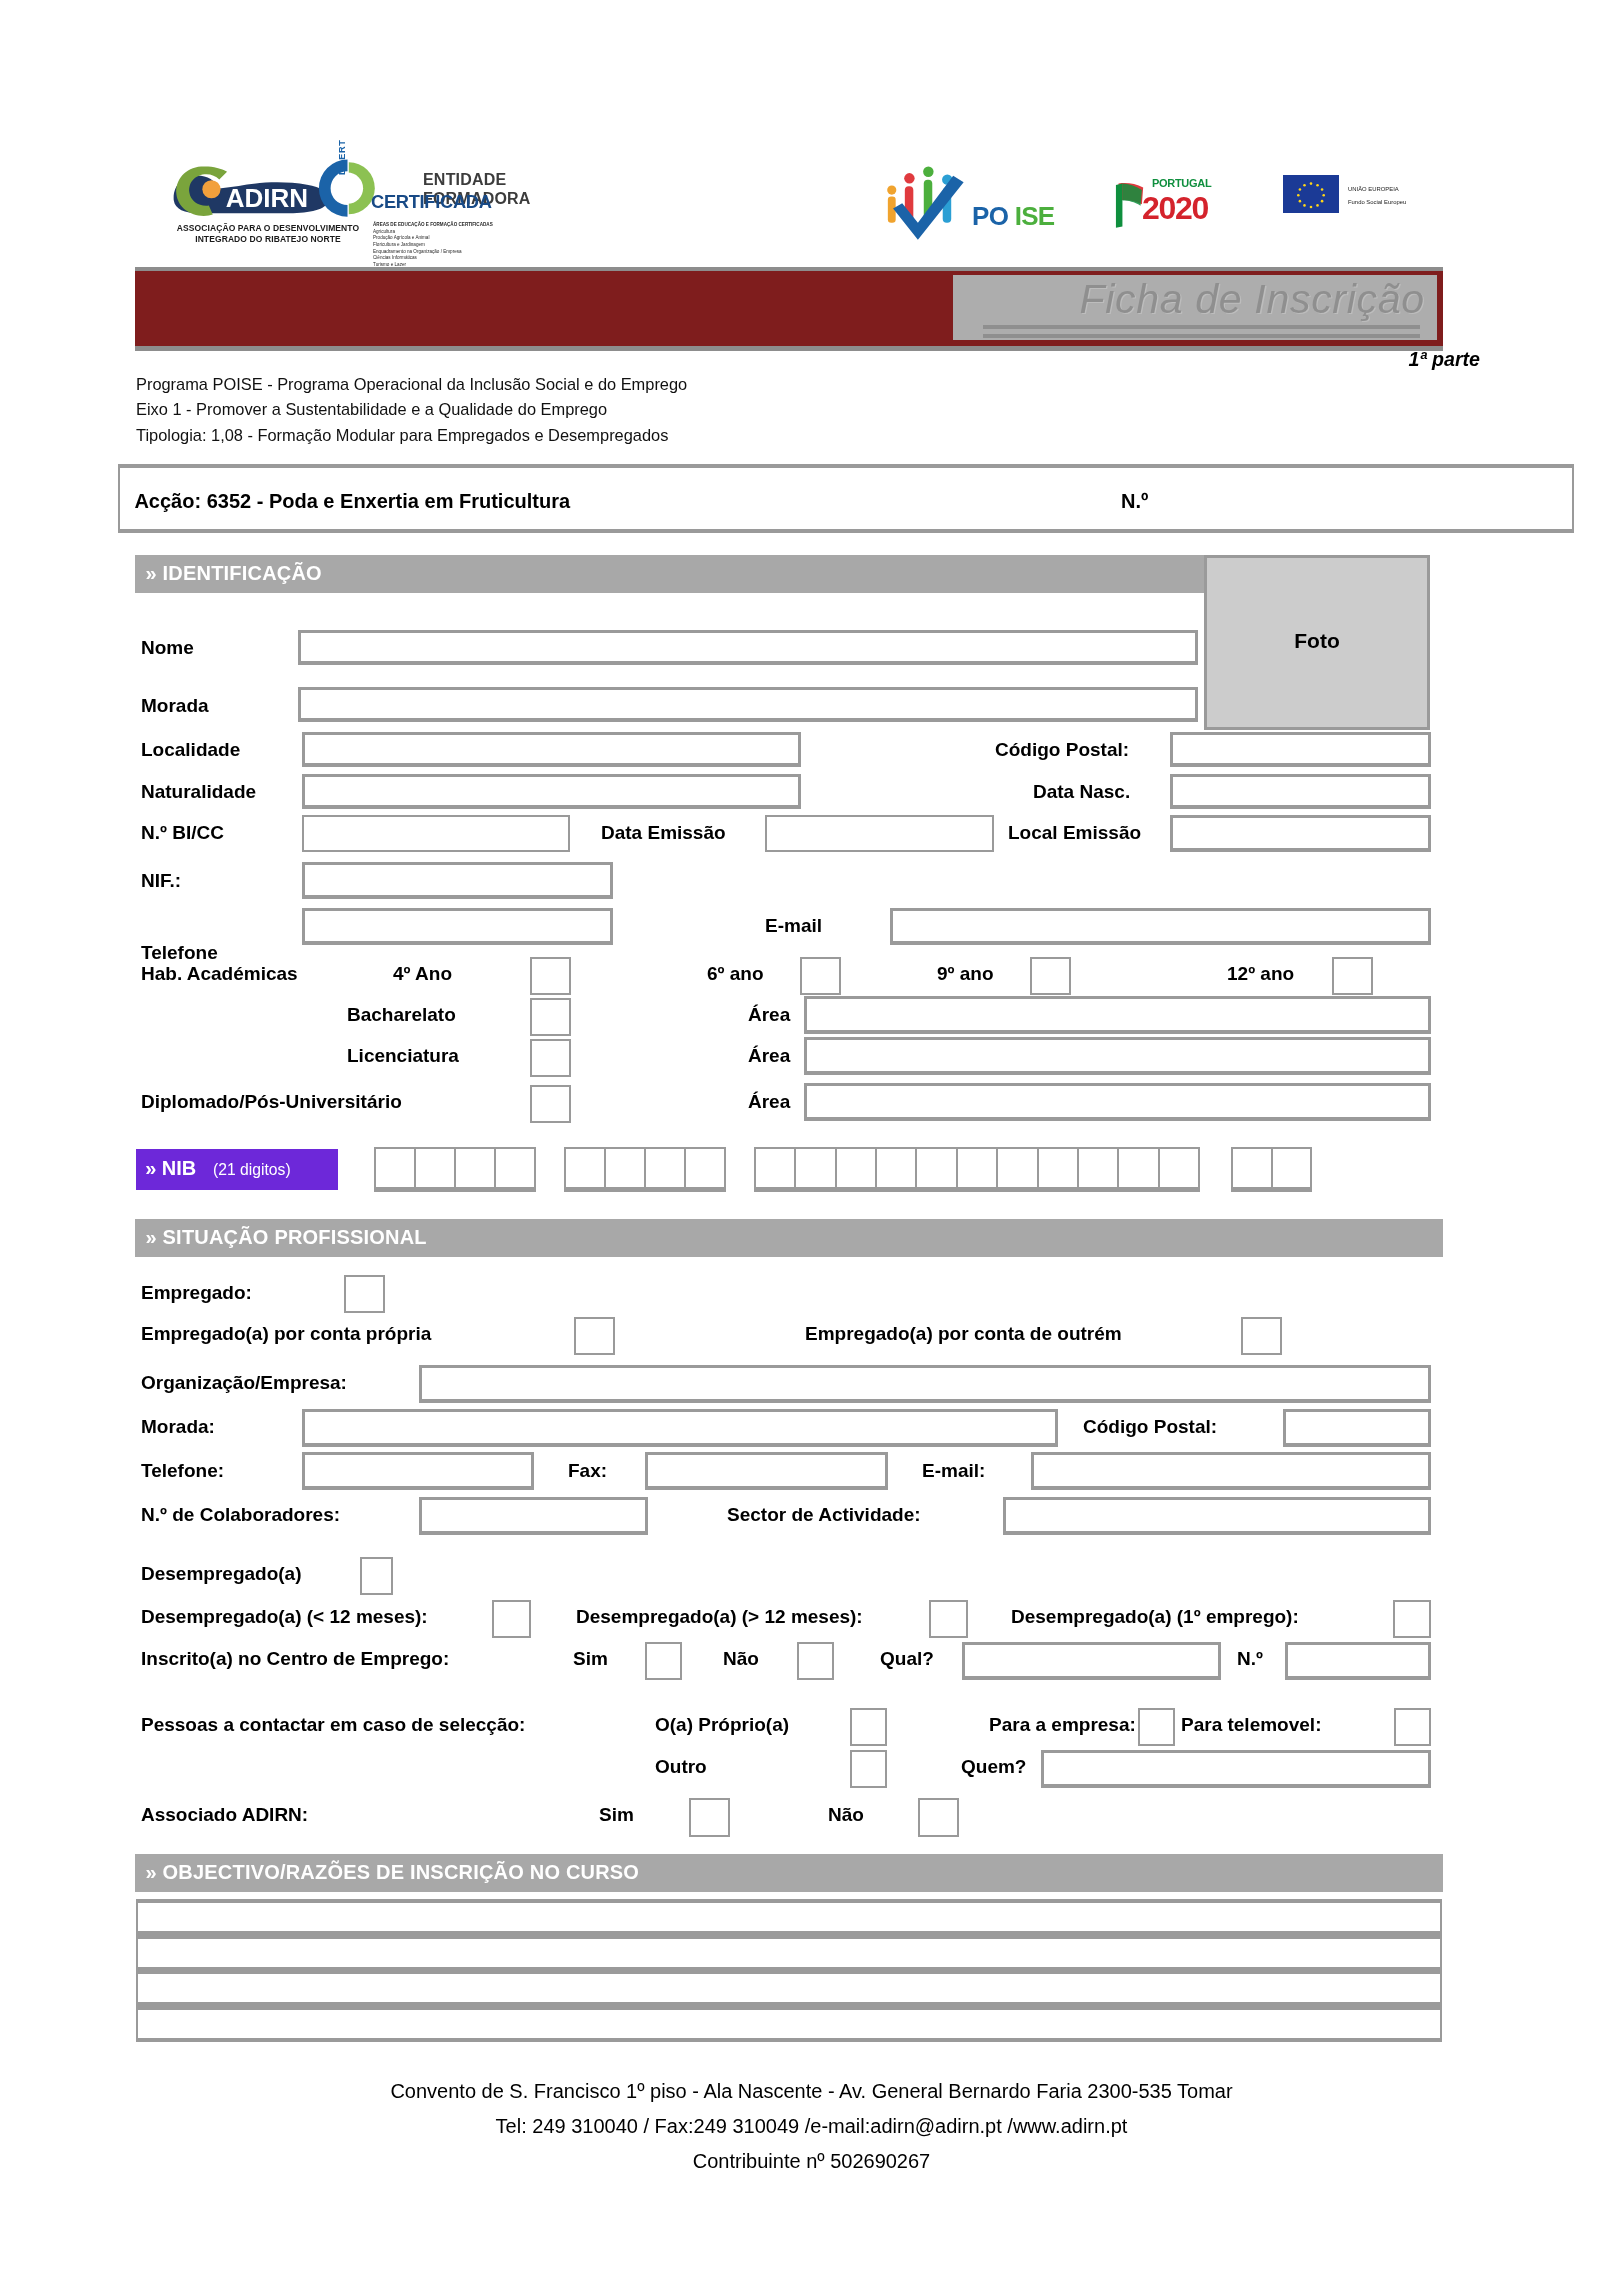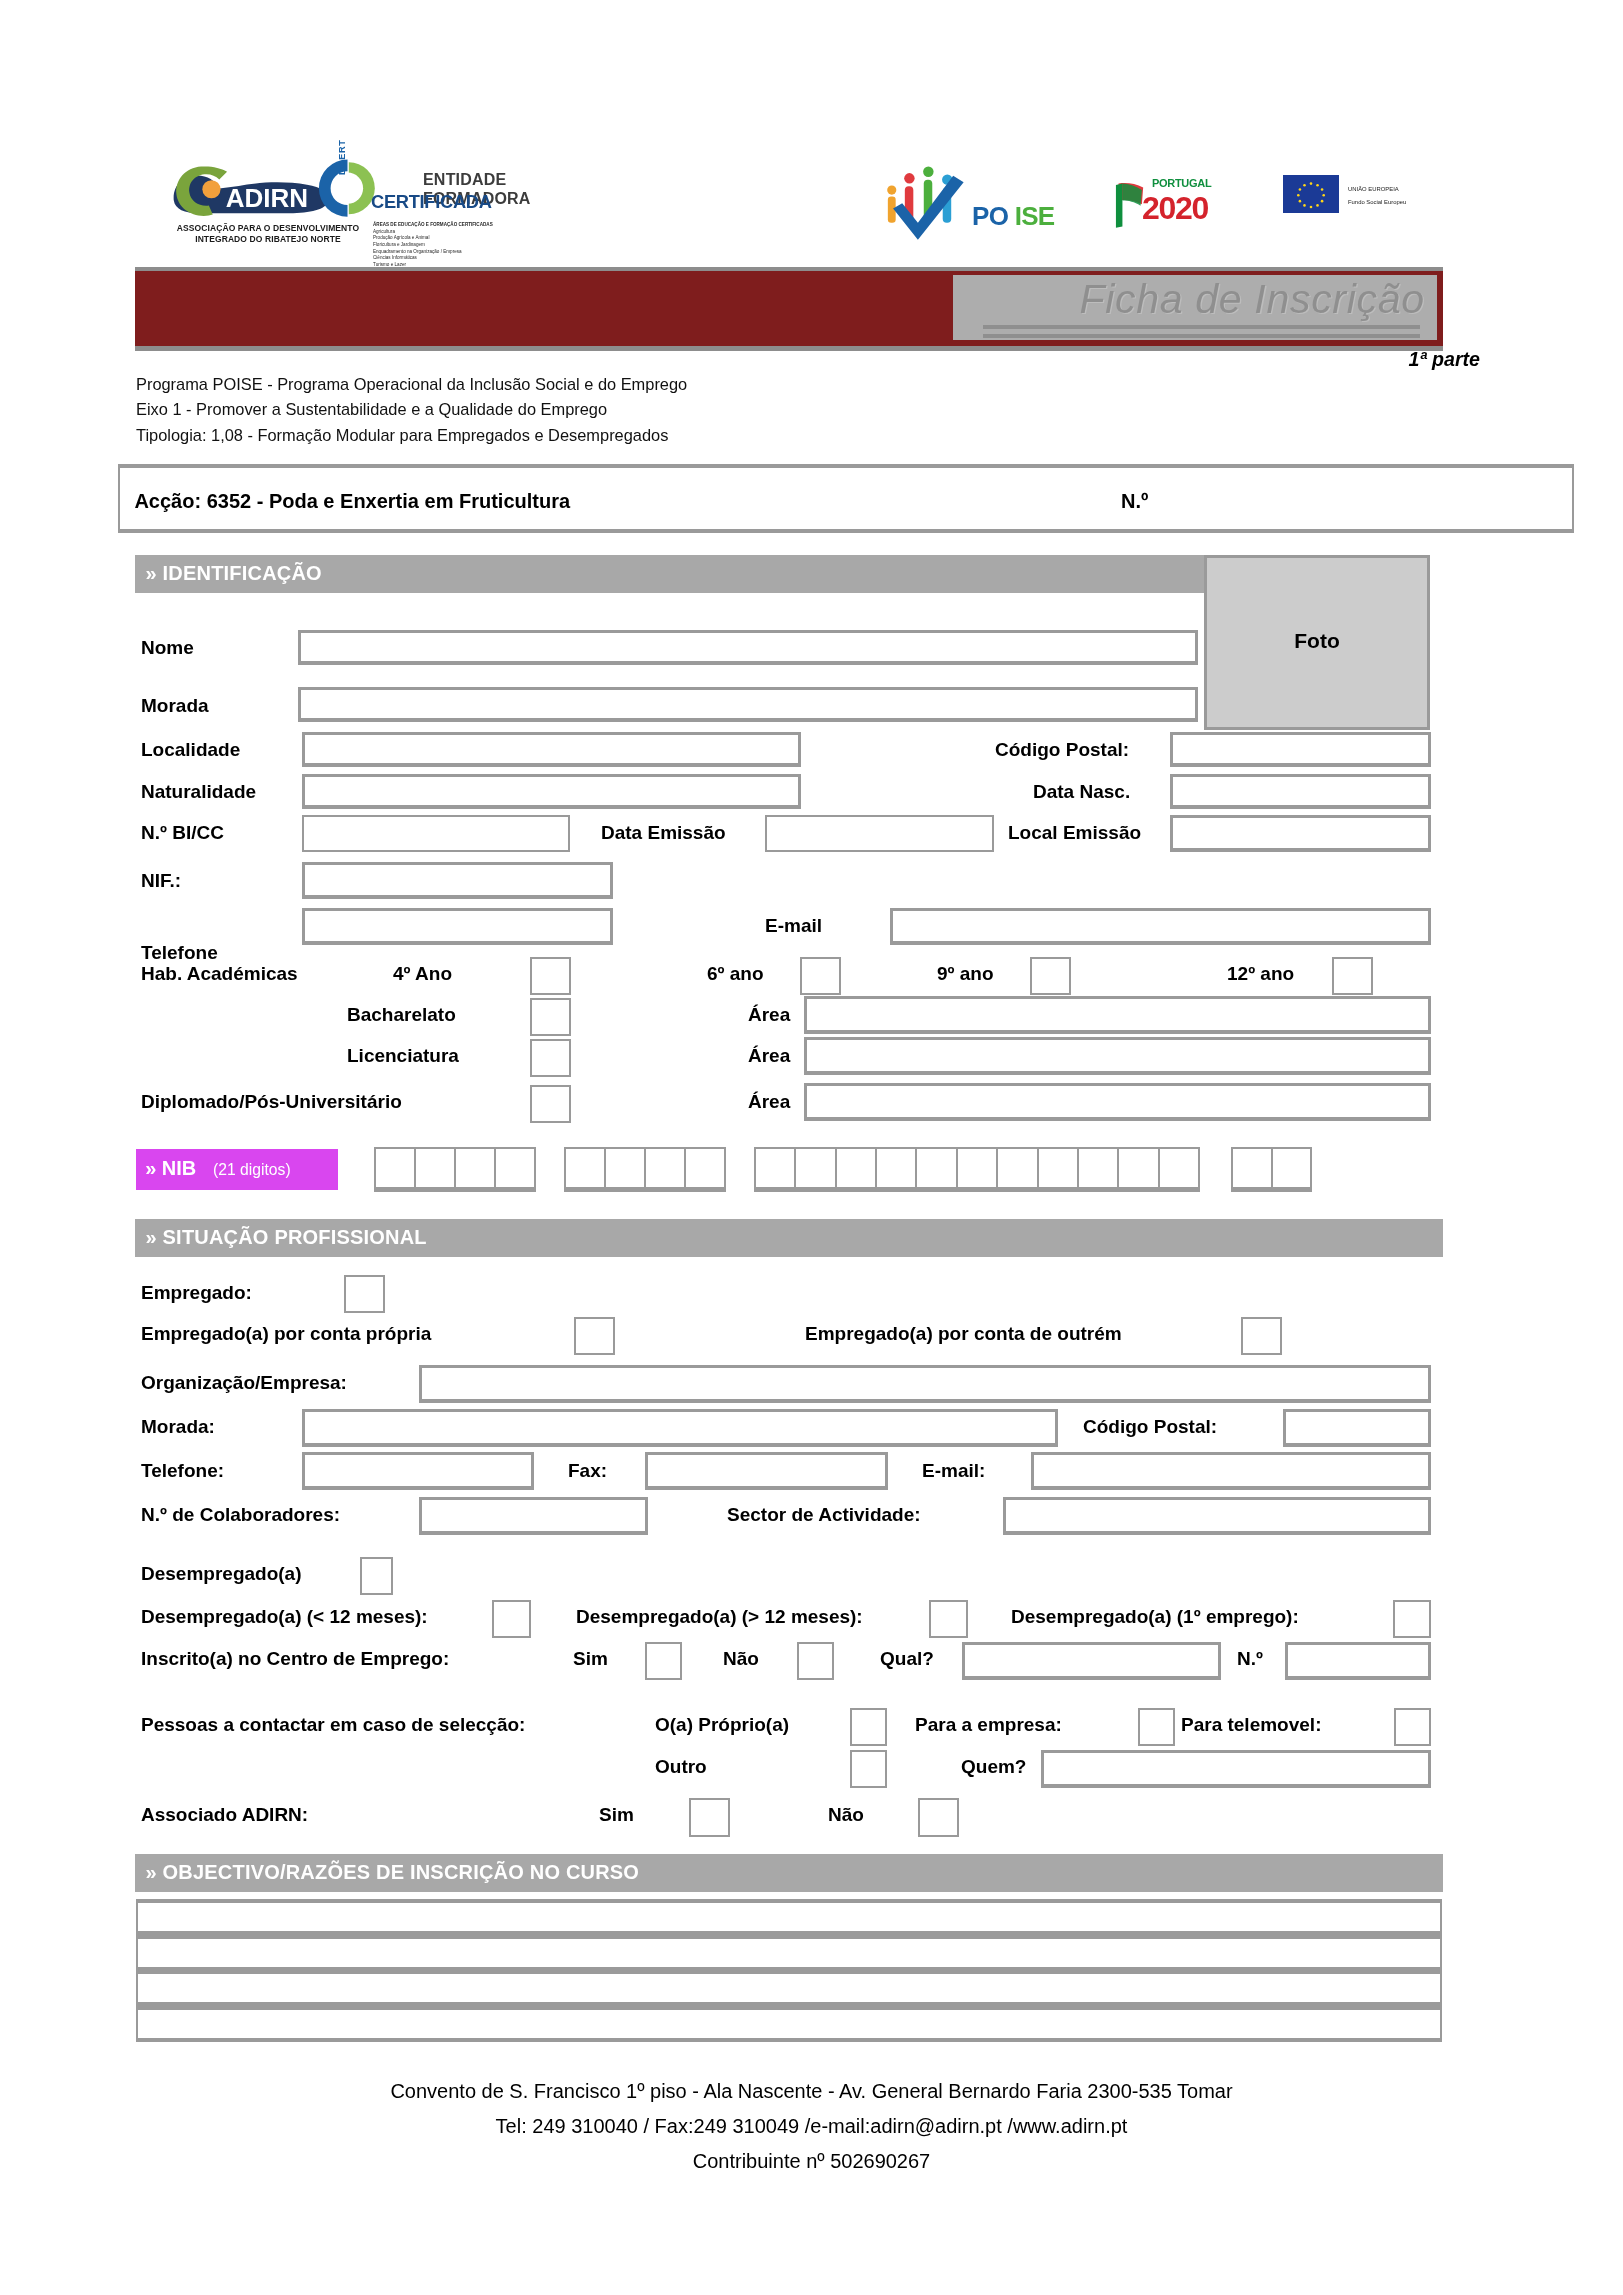--- a/index.html
+++ b/index.html
@@ -136,21 +136,21 @@
   #foto-label {
     position: absolute; left: 0; right: 0; top: 71px; text-align: center;
     font-size: 21px; font-weight: bold;
   }
 
   .row { position: absolute; }
 
   
   #nib-tag {
     position: absolute; left: 136px; top: 1149px; width: 202px; height: 41px;
-    background: #d946ef; box-sizing: border-box;
+    background: #6d28d9; box-sizing: border-box;
   }
   #nib-tag .t1 { position: absolute; left: 9.2px; top: 7.9px; color:#fff; font-size: 20px; font-weight: bold; }
   #nib-tag .t2 { position: absolute; left: 77px; top: 11.8px; color:#fff; font-size: 15.7px; }
   .nib-group { position: absolute; top: 1147px; height: 45px; box-sizing: border-box;
                border: 2.6px solid #9a9a9a; border-bottom-width: 5.2px; background:#fff; display:flex; }
   .nib-cell { box-sizing: border-box; border-right: 2px solid #9a9a9a; height: 100%; }
   .nib-cell:last-child { border-right: none; }
 
   
   .obj-line {
@@ -517,21 +517,21 @@
   </div>
   <div class="fbox" style="position:absolute;left:1285px;top:1642px;width:146px;height:38px;"></div>
 
   <div class="row" style="left:141px; top:1715px;">
     <span class="lbl">Pessoas a contactar em caso de selecção:</span>
   </div>
   <div class="row" style="left:655px; top:1715px;">
     <span class="lbl">O(a) Próprio(a)</span>
   </div>
   <div class="cbox" style="position:absolute;left:850px;top:1708px;width:37px;height:38px;"></div>
-  <div class="row" style="left:915px; top:1715px;">
+  <div class="row" style="left:989px; top:1715px;">
     <span class="lbl">Para a empresa:</span>
   </div>
   <div class="cbox" style="position:absolute;left:1138px;top:1708px;width:37px;height:38px;"></div>
   <div class="row" style="left:1181px; top:1715px;">
     <span class="lbl">Para telemovel:</span>
   </div>
   <div class="cbox" style="position:absolute;left:1394px;top:1708px;width:37px;height:38px;"></div>
 
   <div class="row" style="left:655px; top:1757px;">
     <span class="lbl">Outro</span>

